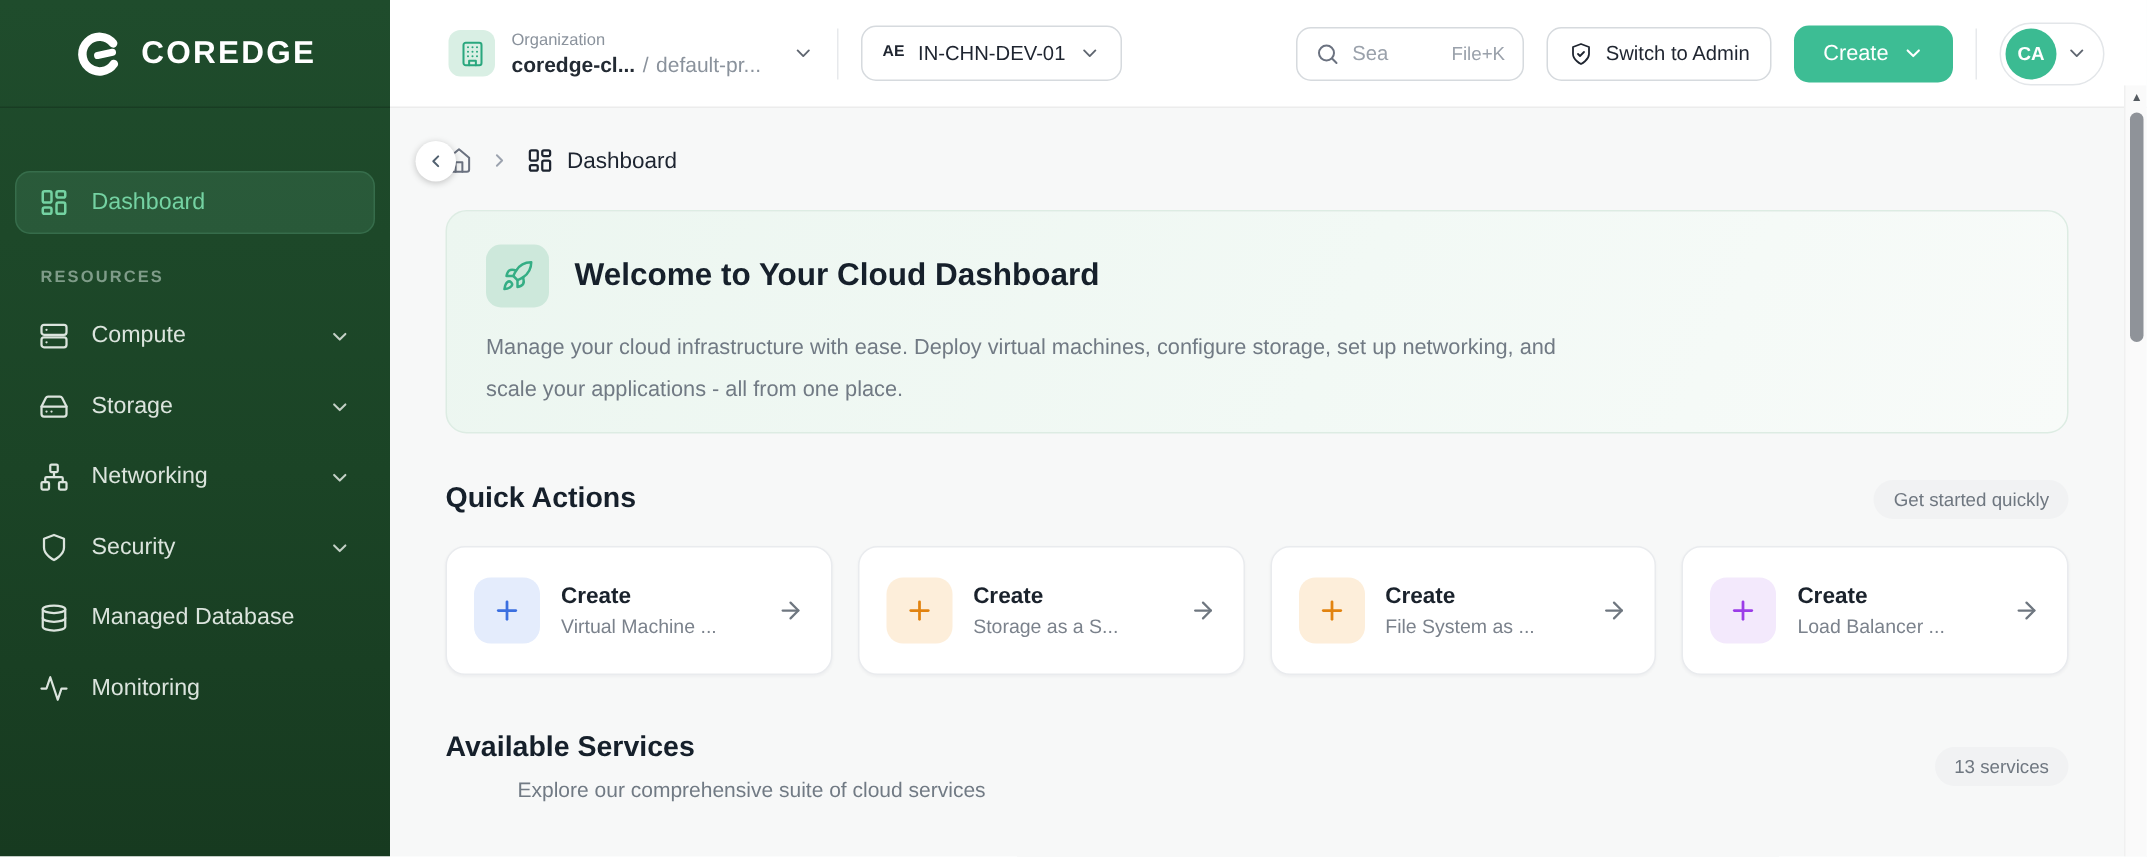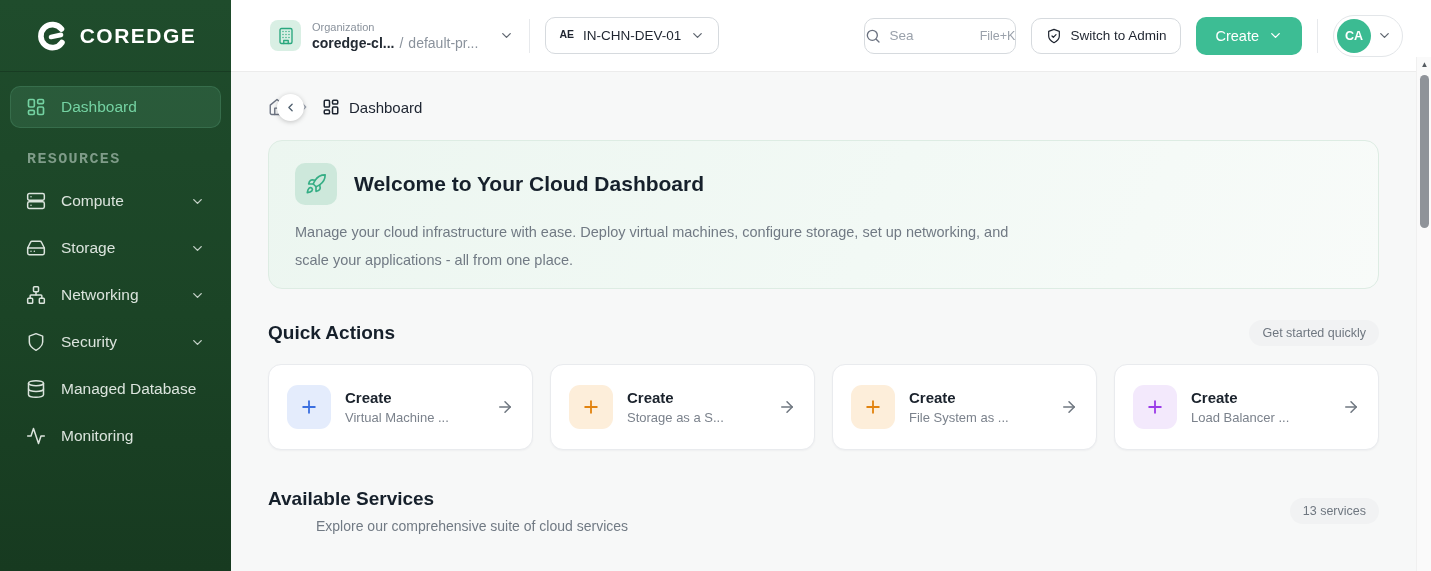--- a/index.html
+++ b/index.html
@@ -1,51 +1,51 @@
 <!DOCTYPE html>
 <html><head>
 <meta charset="utf-8">
 <style>
   * { margin:0; padding:0; box-sizing:border-box; }
   html,body { width:1431px; height:571px; overflow:hidden; font-family:"Liberation Sans", sans-serif; background:#fff; }
   .app { display:flex; width:1431px; height:571px; position:relative; }
 
   
-  .sidebar { width:231px; flex-shrink:0; background:linear-gradient(180deg,#1f4c2c 0%, #1b4426 55%, #173a20 100%); color:#dbe4dd; display:flex; flex-direction:column; }
+  .sidebar { width:260px; flex-shrink:0; background:linear-gradient(180deg,#1f4c2c 0%, #1b4426 55%, #173a20 100%); color:#dbe4dd; display:flex; flex-direction:column;gap:28px; }
   .logo-area { height:72px; display:flex; align-items:center; justify-content:center; gap:11px; border-bottom:1px solid rgba(0,0,0,0.18); }
   .logo-text { color:#fff; font-size:21px; font-weight:bold; letter-spacing:1.5px; }
   .nav { padding:14px 10px 0; }
   .nav-item { display:flex; align-items:center; gap:15px; padding:10px 15px; border-radius:10px; font-size:15.5px; color:#dbe4dd; cursor:pointer; margin-bottom:5px; border:1px solid transparent; }
   .nav-item.active { background:rgba(126,211,170,0.13); border:1px solid rgba(126,211,170,0.16); color:#74d2a2; }
   .nav-icon { display:flex; width:20px; height:20px; }
   .nav-icon svg { width:20px; height:20px; }
   .nav-chev { margin-left:auto; display:flex; color:#c3d0c6; }
   .nav-chev svg { width:15px; height:15px; }
-  .section-label { padding:18px 17px 12px; font-size:15px; font-weight:bold; letter-spacing:1.4px; color:#7f9c89;font-family:Liberation Mono, monospace; }
+  .section-label { padding:18px 17px 12px; font-size:11px; font-weight:bold; letter-spacing:1.4px; color:#7f9c89; }
   .collapse-btn { position:absolute; left:277px; top:94px; width:27px; height:27px; border-radius:50%; background:#fff; box-shadow:0 1px 5px rgba(0,0,0,0.22); display:flex; align-items:center; justify-content:center; color:#51606f; z-index:6; cursor:pointer; }
   .collapse-btn svg { width:13px; height:13px; }
 
   
   .main { flex:1; display:flex; flex-direction:column; min-width:0; }
   .topbar { height:72px; background:#fff; border-bottom:1px solid #ececec; display:flex; align-items:center; padding:0 28px 0 39px; gap:15px; flex-shrink:0; }
   .org-sel { display:flex; align-items:center; gap:11px; cursor:pointer; }
   .org-icon { width:31px; height:31px; border-radius:8px; background:#d9efe4; color:#2aa77e; display:flex; align-items:center; justify-content:center; }
   .org-icon svg { width:18px; height:18px; }
   .org-label { font-size:11px; color:#8a929c; margin-bottom:2px; }
   .org-value { font-size:14px; display:flex; gap:5px; white-space:nowrap; }
   .org-name { color:#232a33; font-weight:bold; }
   .org-proj, .org-sep { color:#8a929c; }
   .chev { color:#5f6670; display:flex; }
   .chev svg { width:15px; height:15px; }
   .org-sel .chev { margin-left:10px; }
   .v-div { width:1px; height:34px; background:#e7e9ec; }
   .region-pill { display:flex; align-items:flex-start; gap:9px; border:1px solid #d6dade; border-radius:10px; padding:10px 13px; background:#fff; cursor:pointer; white-space:nowrap; }
   .region-code { font-size:10.5px; font-weight:bold; color:#1f2530; }
   .region-name { font-size:13.5px; color:#1f2530; }
-  .search-box { margin-left:auto; display:flex; align-items:center; gap:8px; border:1px solid #d6dade; border-radius:10px; padding:9px 0; width:152px; background:#fff; }
+  .search-box { margin-left:auto; display:flex; align-items:center; gap:8px; border:1px solid #d6dade; border-radius:10px; padding:9px 12px; width:152px; background:#fff; }
   .search-box svg { width:16px; height:16px; color:#6b7280; flex-shrink:0; }
   .search-box input { border:none; outline:none; width:42px; font-size:13.5px; color:#3a4149; font-family:"Liberation Sans", sans-serif; background:transparent; }
   .search-box input::placeholder { color:#9aa1ab; }
   .shortcut { font-size:12.5px; color:#9aa1ab; margin-left:auto; white-space:nowrap; }
   .admin-btn { display:flex; align-items:center; gap:8px; border:1px solid #d6dade; border-radius:10px; padding:9px 14px; background:#fff; font-size:13.5px; color:#1f2530; cursor:pointer; font-family:inherit; white-space:nowrap; }
   .admin-btn svg { width:16px; height:16px; }
   .create-btn { display:flex; align-items:center; gap:9px; background:#3dbd94; border:none; border-radius:10px; padding:11px 19px; color:#fff; font-size:14.5px; cursor:pointer; font-family:inherit; }
   .create-btn .chev { color:#fff; }
   .avatar-pill { display:flex; align-items:center; gap:6px; border:1px solid #e3e6e9; border-radius:999px; padding:3px 10px 3px 3px; cursor:pointer; background:#fff; }
   .avatar { width:34px; height:34px; border-radius:50%; background:#3bbb92; color:#fff; font-size:12.5px; font-weight:bold; display:flex; align-items:center; justify-content:center; }

